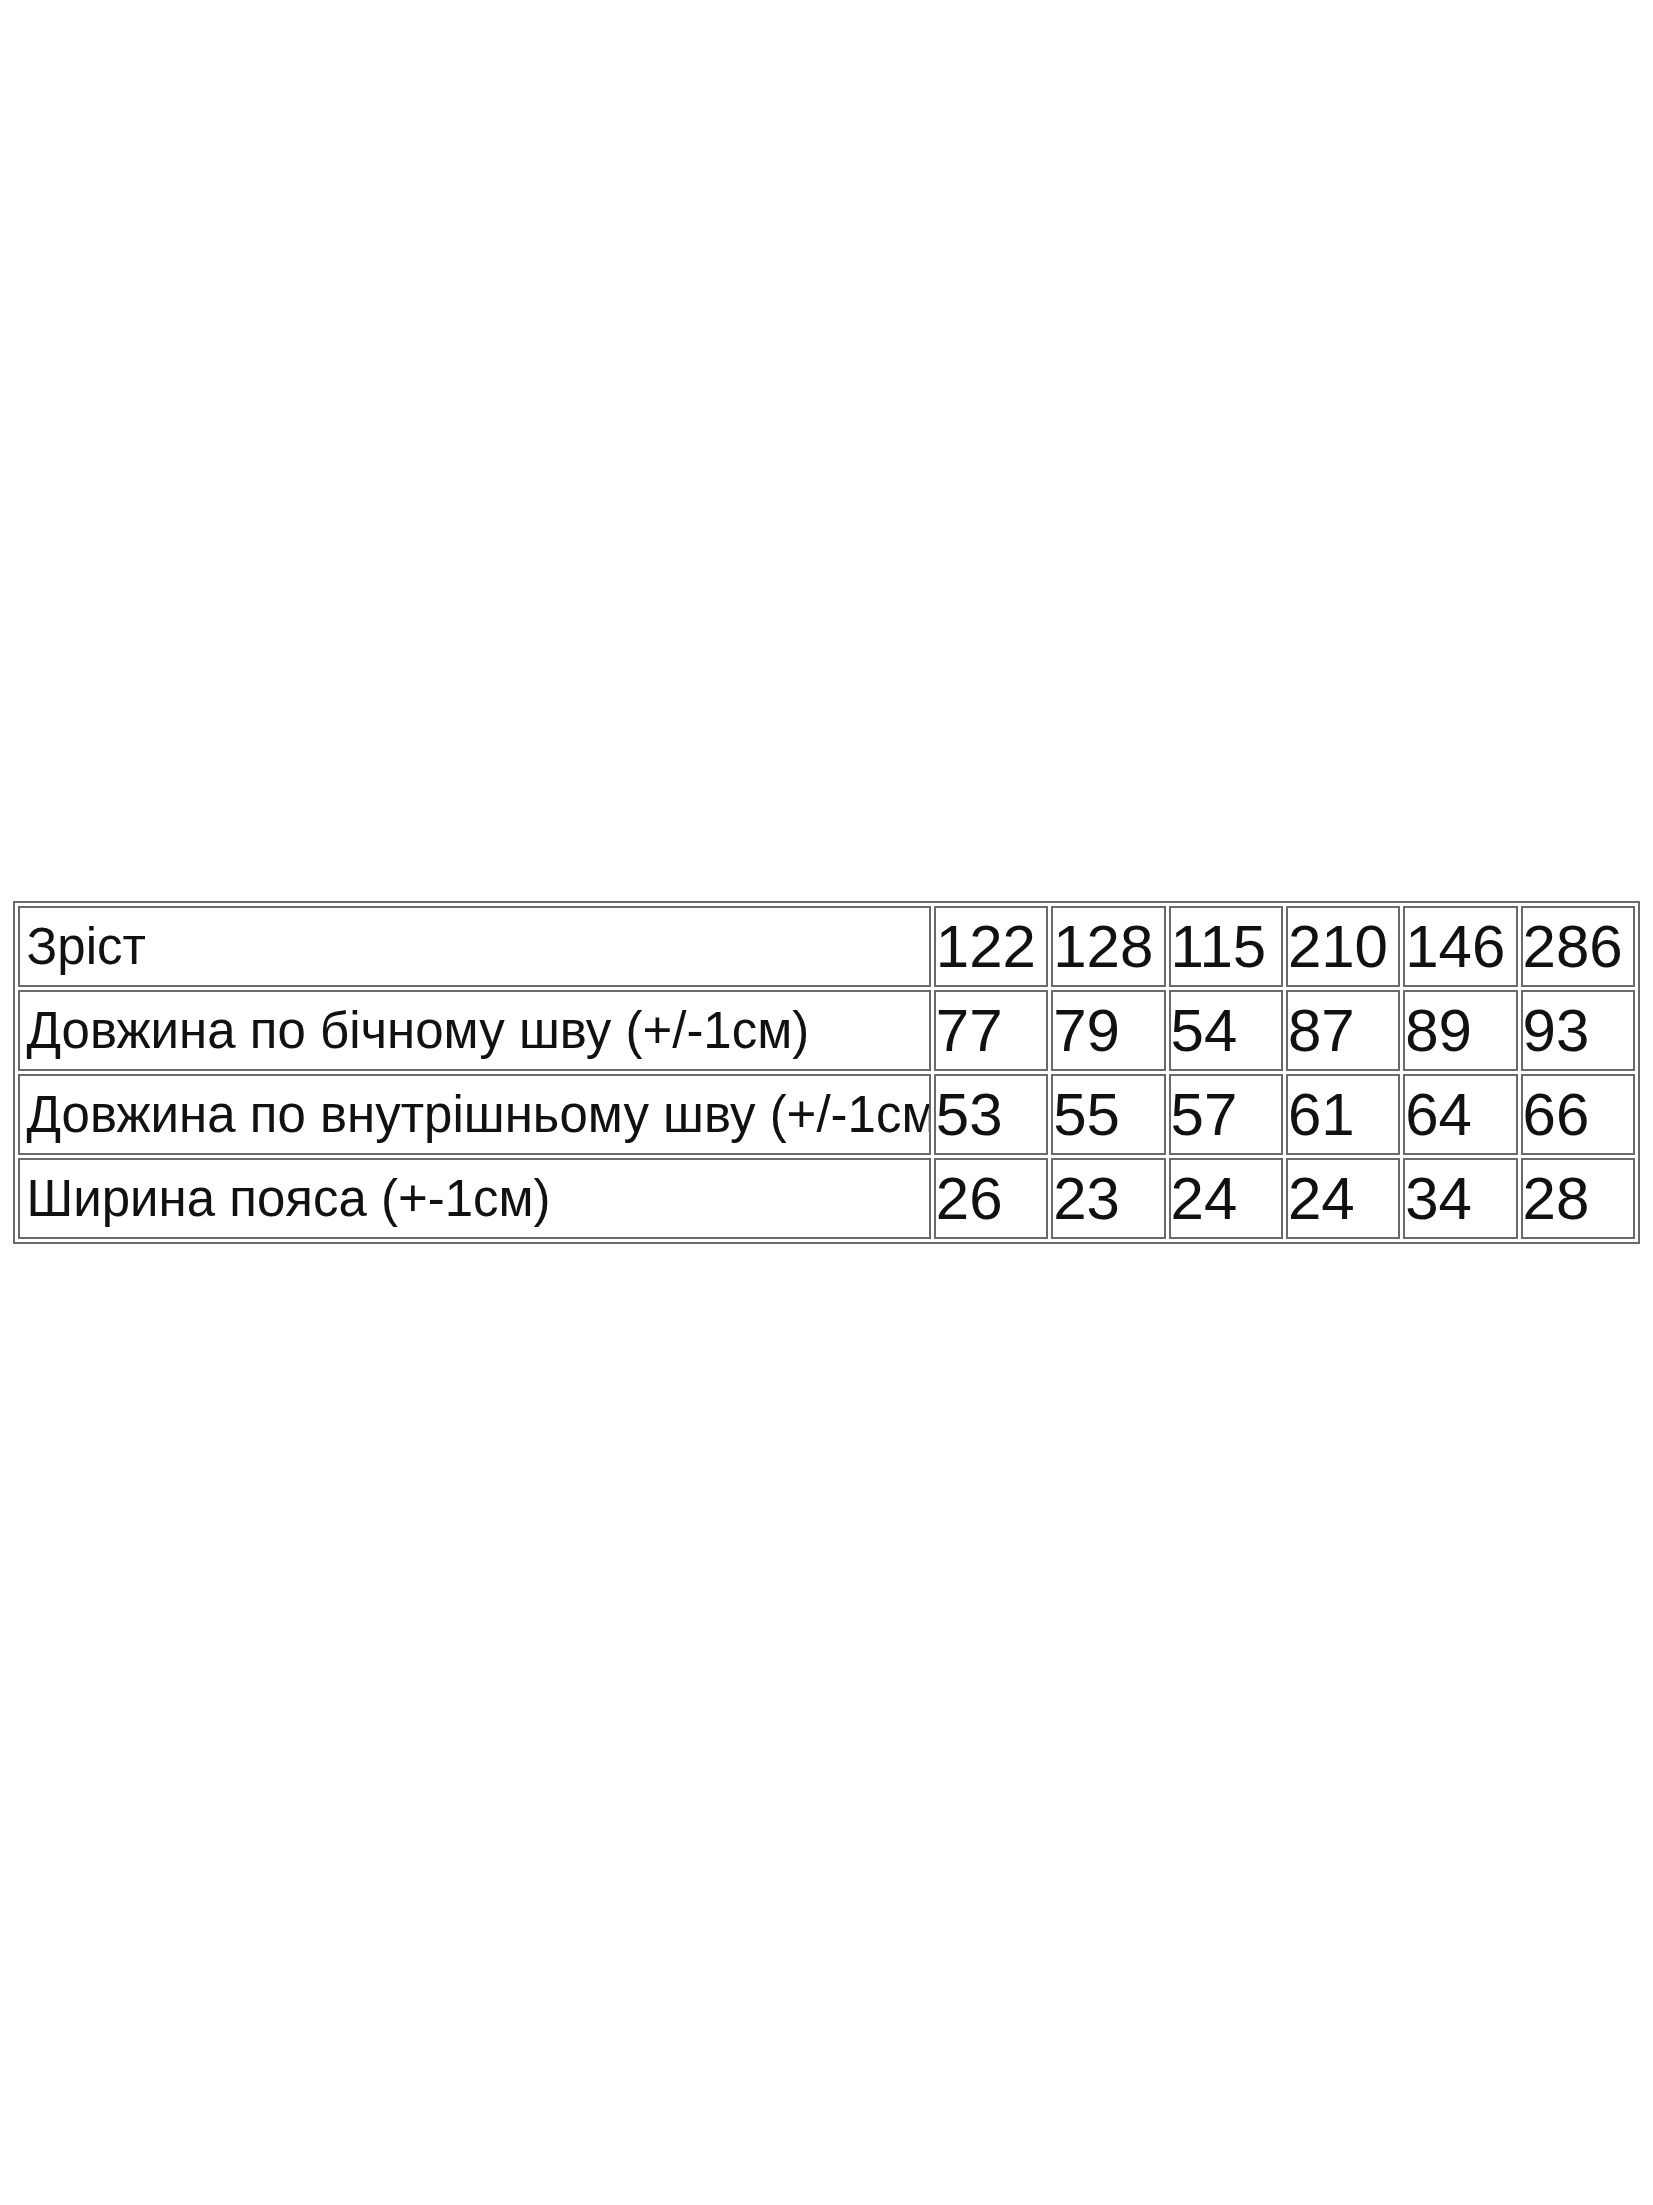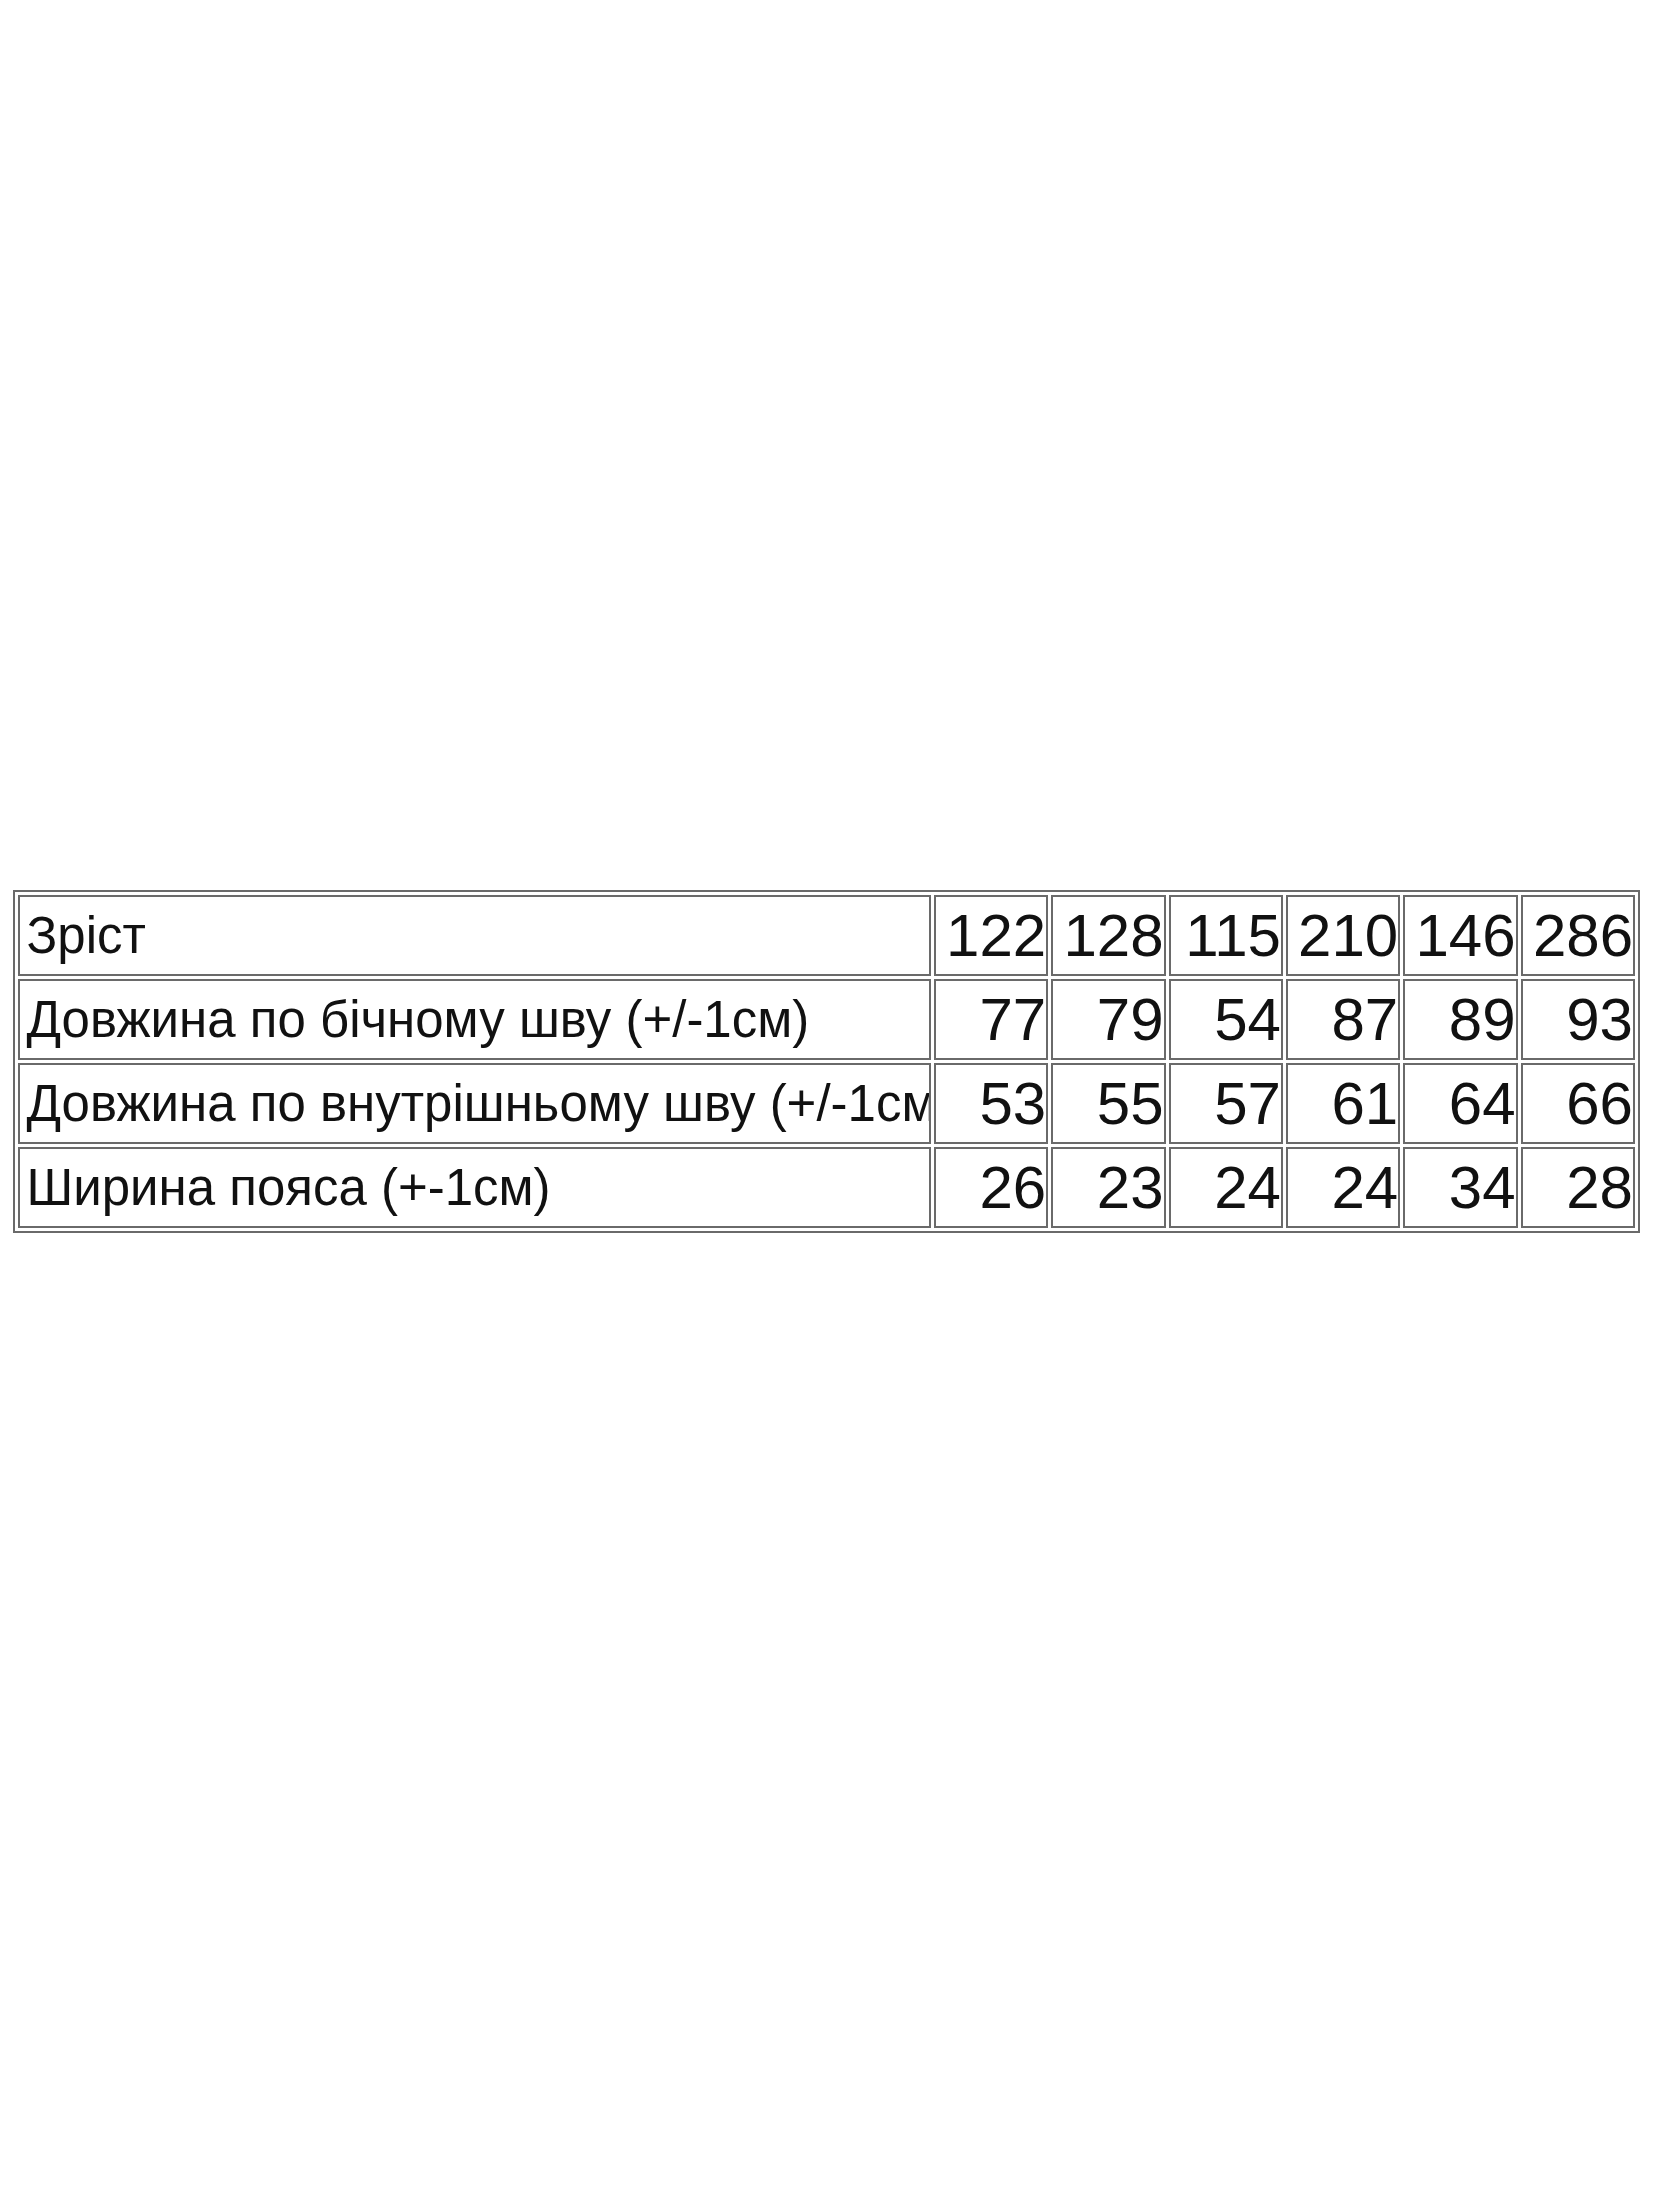--- a/index.html
+++ b/index.html
@@ -25,20 +25,21 @@
     left:13px;
     top:890px;
   }
   table.size-table{
     border-collapse:separate;
     border-spacing:3.3px;
     border:2.5px solid var(--border-color);
     table-layout:fixed;
     width:1627px;
     background:var(--page-bg);
+    margin-top:11px;
   }
   col.c-label{width:910px;}
   col.c-num{width:114px;}
   td{
     border:2.5px solid var(--border-color);
     box-sizing:border-box;
     height:81px;
     vertical-align:middle;
     white-space:nowrap;
     overflow:hidden;
@@ -46,21 +47,21 @@
     background:#ffffff;
   }
   td.label{
     font-size:51px;
     text-align:left;
     padding:0 3.3px 0 6.5px;
     letter-spacing:0;
   }
   td.num{
     font-size:60px;
-    text-align:right;
+    text-align:left;
     padding:0;
   }
 </style>
 </head>
 <body>
 
 <div class="page">
   <div class="table-wrap">
     <table class="size-table">
       <colgroup>

